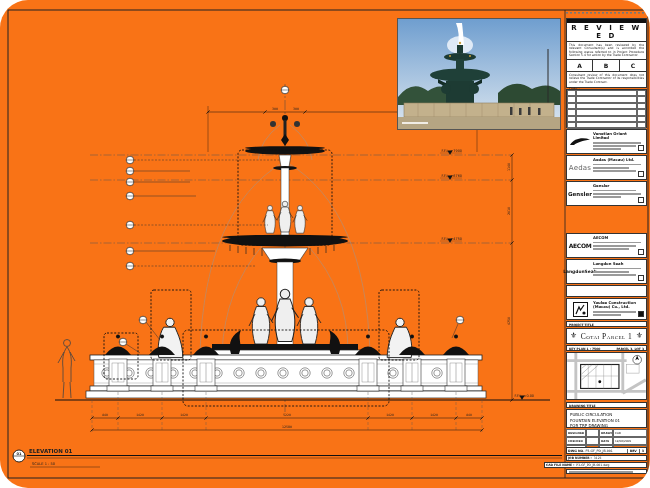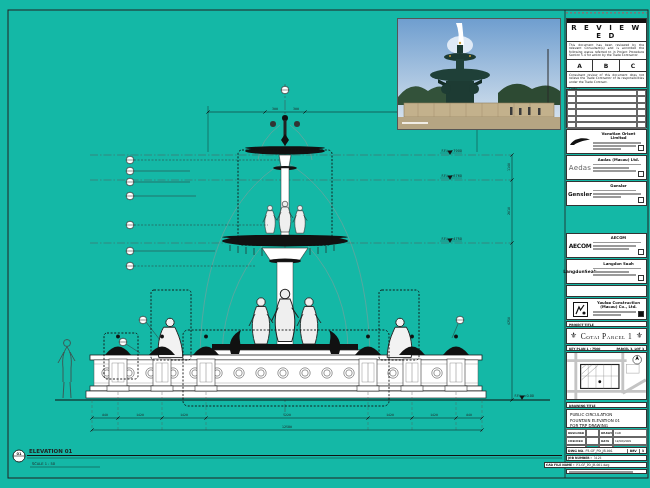--- a/index.html
+++ b/index.html
@@ -1,17 +1,17 @@
 <!DOCTYPE html>
 <html><head>
 <meta charset="utf-8">
 <style>
   html,body{margin:0;padding:0;background:#fff;}
-  #page{position:relative;width:650px;height:488px;background:#14b8a6;overflow:hidden;
-        font-family:"DejaVu Sans",sans-serif;color:#111;}
+  #page{position:relative;width:650px;height:488px;background:#f97316;overflow:hidden;
+        font-family:"DejaVu Sans",sans-serif;color:#111;border-radius:28px;}
   svg text{font-family:"DejaVu Sans",sans-serif;fill:#222;}
   
   #photo{position:absolute;left:397px;top:18px;width:164px;height:112px;border:1px solid #555;box-sizing:border-box;}
   
   #panel{position:absolute;left:566px;top:10px;width:81px;height:468px;}
   .sec{position:absolute;left:0;width:81px;background:#fff;border:0.7px solid #333;box-sizing:border-box;}
   .microstrip{height:6px;border:none;background:
      repeating-linear-gradient(90deg,#777 0 2px,transparent 2px 4px) 0 2px/100% 1.6px no-repeat;}
   .mb{height:1.6px;background:#9a9a9a;margin:1.6px 0;}
   .w95{width:95%}.w85{width:85%}.w70{width:70%}.w55{width:55%}
@@ -25,21 +25,21 @@
   .abc div:last-child{border-right:none;}
   .dateline{font-size:3.5px;margin:1px 2px;display:flex;gap:2px;align-items:flex-end;}
   .dots{flex:1;border-bottom:0.7px dotted #555;height:4px;}
   
   .rev{display:grid;grid-template-columns:9px 1fr 9px;}
   .rev div{border:0.4px solid #666;height:4.4px;}
   .revhead{display:grid;grid-template-columns:9px 1fr 20px;font-size:2.6px;font-weight:bold;
       border-top:0.7px solid #333;}
   .revhead span{border-right:0.4px solid #666;padding-left:1px;overflow:hidden;white-space:nowrap;}
   
-  .cbox{height:25px;display:flex;text-align:center;}
+  .cbox{height:25px;display:flex;}
   .clogo{width:26px;display:flex;align-items:center;justify-content:center;flex-shrink:0;}
   .cinfo{flex:1;padding:2px 2px 0 0;position:relative;}
   .cname{font-size:3.8px;font-weight:bold;line-height:4.2px;color:#111;}
   .cbx{position:absolute;right:2px;bottom:2px;width:4px;height:4px;border:0.6px solid #333;}
   .cbx.fill{background:#111;}
   .lg-aedas{font-size:7px;color:#666;letter-spacing:0.2px;}
   .lg-gensler{font-size:5.5px;font-weight:bold;color:#111;}
   .lg-ttt{font-size:8px;font-weight:bold;font-style:italic;letter-spacing:-1px;color:#111;}
   .lg-aecom{font-size:6px;font-weight:bold;color:#111;letter-spacing:-0.3px;}
   .lg-ls{font-size:4.4px;font-weight:bold;color:#111;}

